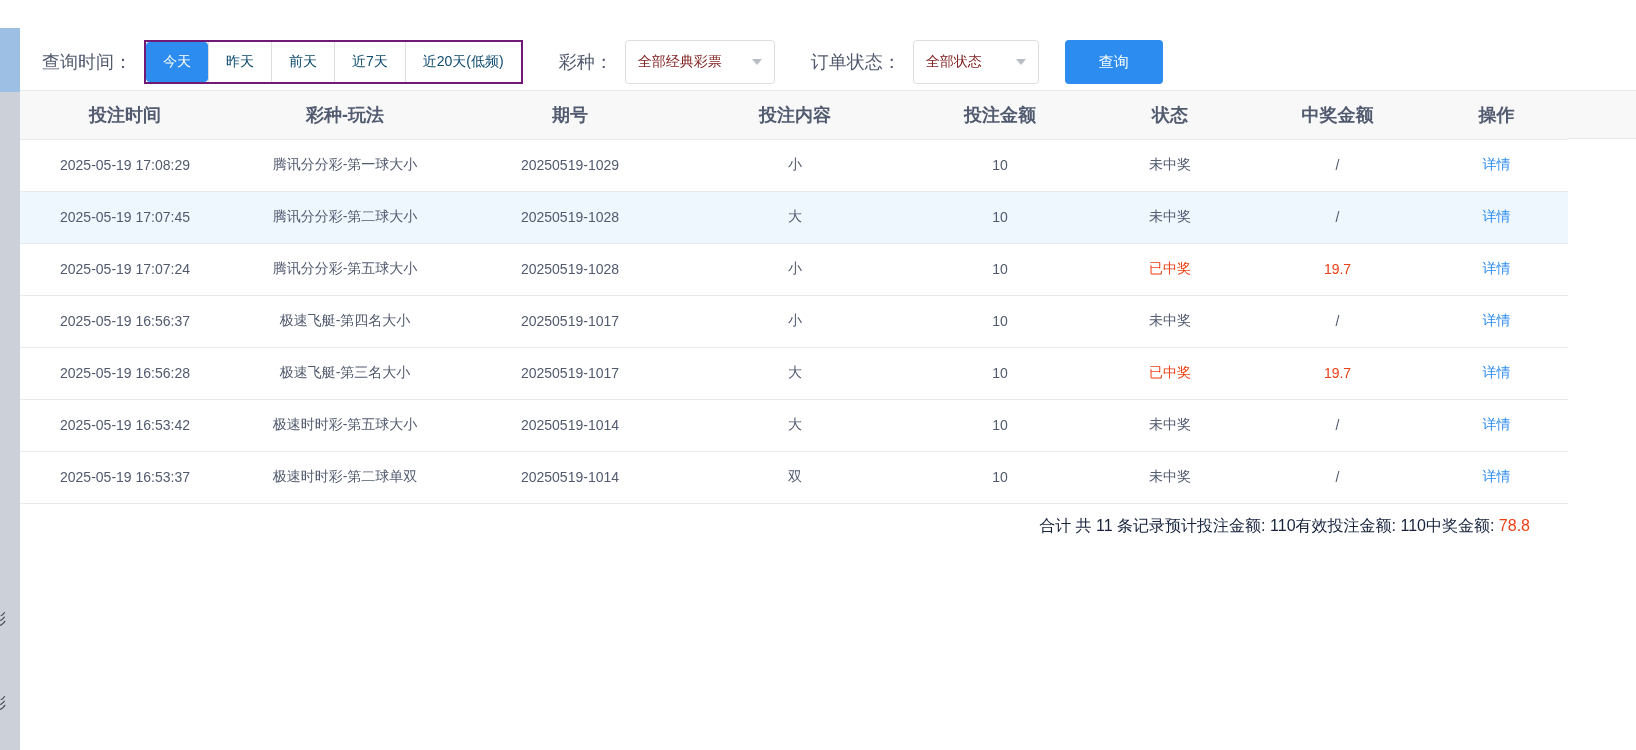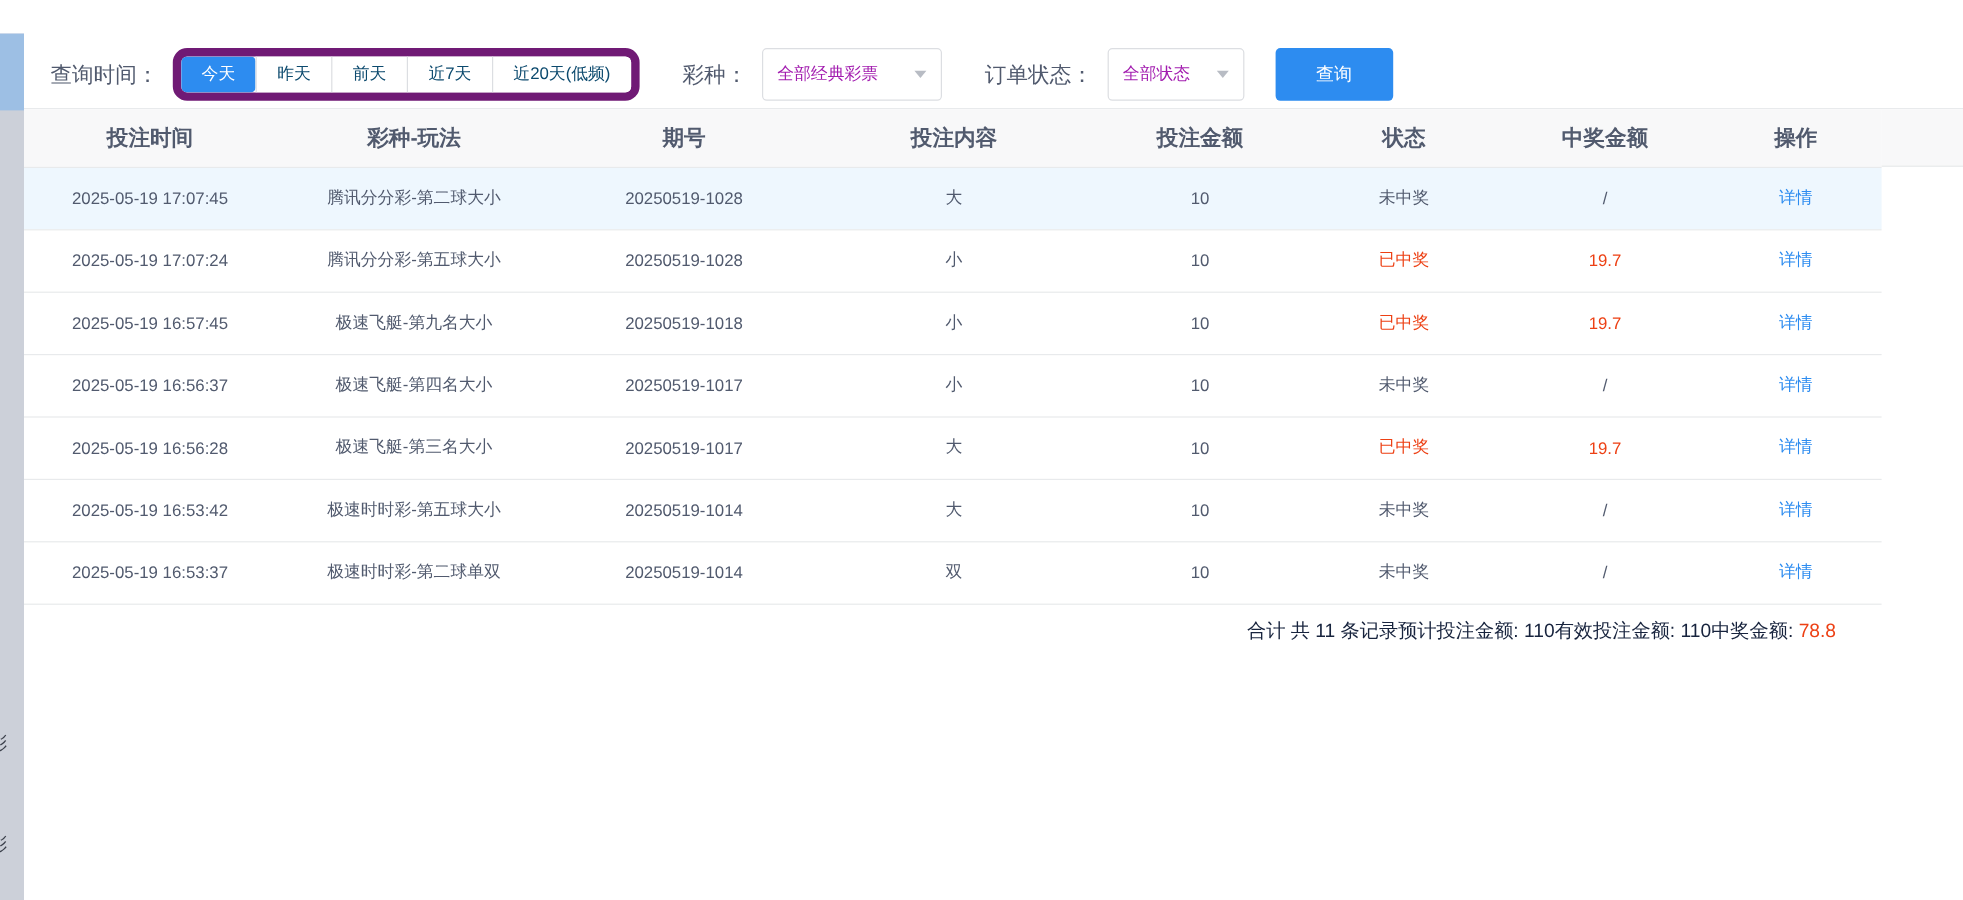--- a/index.html
+++ b/index.html
@@ -26,38 +26,38 @@
   .frag1 { top:610px; }
   .frag2 { top:694px; }
 
   
   .content { position:absolute; left:20px; top:0; width:1616px; height:750px; background:#fff; }
 
   
   .filter-bar { display:flex; align-items:center; padding:34px 0 0 22px; height:90px; }
   .flabel { font-size:18px; color:#515a6e; margin-right:12px; white-space:nowrap; }
   .btn-group {
-    display:inline-flex; border:7px solid #701a75; border-radius:12px;
+    display:inline-flex; border:2px solid #701a75; border-radius:0;
     overflow:hidden; height:44px; background:#fff;
   }
   .time-btn {
     border:none; background:#fff; padding:0 17px; font-size:14px; color:#0c4a6e;
     cursor:pointer; height:100%; border-left:1px solid #dcdee2;
     font-family:inherit;
   }
   .time-btn:first-child { border-left:none; }
   .time-btn.active { background:#2d8cf0; color:#fff; border-radius:4px; }
   .lbl-gap { margin-left:36px; }
   .select {
     display:inline-flex; align-items:center; justify-content:space-between;
     border:1px solid #dcdee2; border-radius:4px; height:44px; padding:0 12px;
-    background:#fff; cursor:pointer; font-size:14px; color:#a21caf;
+    background:#fff; cursor:pointer; font-size:14px; color:#7f1d1d;
   }
   .select-lottery { width:150px; }
-  .select-status { width:114px; }
+  .select-status { width:126px; }
   .caret {
     width:0; height:0; margin-left:10px;
     border-left:5px solid transparent; border-right:5px solid transparent;
     border-top:6px solid #b8bcc4;
   }
   .query-btn {
     margin-left:26px; width:98px; height:44px; background:#2d8cf0; color:#fff;
     border:none; border-radius:4px; font-size:15px; cursor:pointer;
     font-family:Liberation Sans, sans-serif;
   }
@@ -148,20 +148,30 @@
             <th>彩种-玩法</th>
             <th>期号</th>
             <th>投注内容</th>
             <th>投注金额</th>
             <th>状态</th>
             <th>中奖金额</th>
             <th>操作</th>
           </tr>
         </thead>
         <tbody>
+  <tr>
+    <td>2025-05-19 17:08:29</td>
+    <td>腾讯分分彩-第一球大小</td>
+    <td>20250519-1029</td>
+    <td>小</td>
+    <td>10</td>
+    <td>未中奖</td>
+    <td>/</td>
+    <td><a class="detail-link">详情</a></td>
+  </tr>
 
   <tr class="highlight">
     <td>2025-05-19 17:07:45</td>
     <td>腾讯分分彩-第二球大小</td>
     <td>20250519-1028</td>
     <td>大</td>
     <td>10</td>
     <td>未中奖</td>
     <td>/</td>
     <td><a class="detail-link">详情</a></td>
@@ -172,30 +182,20 @@
     <td>腾讯分分彩-第五球大小</td>
     <td>20250519-1028</td>
     <td>小</td>
     <td>10</td>
     <td class="won">已中奖</td>
     <td class="won">19.7</td>
     <td><a class="detail-link">详情</a></td>
   </tr>
 
 
-  <tr>
-    <td>2025-05-19 16:57:45</td>
-    <td>极速飞艇-第九名大小</td>
-    <td>20250519-1018</td>
-    <td>小</td>
-    <td>10</td>
-    <td class="won">已中奖</td>
-    <td class="won">19.7</td>
-    <td><a class="detail-link">详情</a></td>
-  </tr>
 
   <tr>
     <td>2025-05-19 16:56:37</td>
     <td>极速飞艇-第四名大小</td>
     <td>20250519-1017</td>
     <td>小</td>
     <td>10</td>
     <td>未中奖</td>
     <td>/</td>
     <td><a class="detail-link">详情</a></td>

